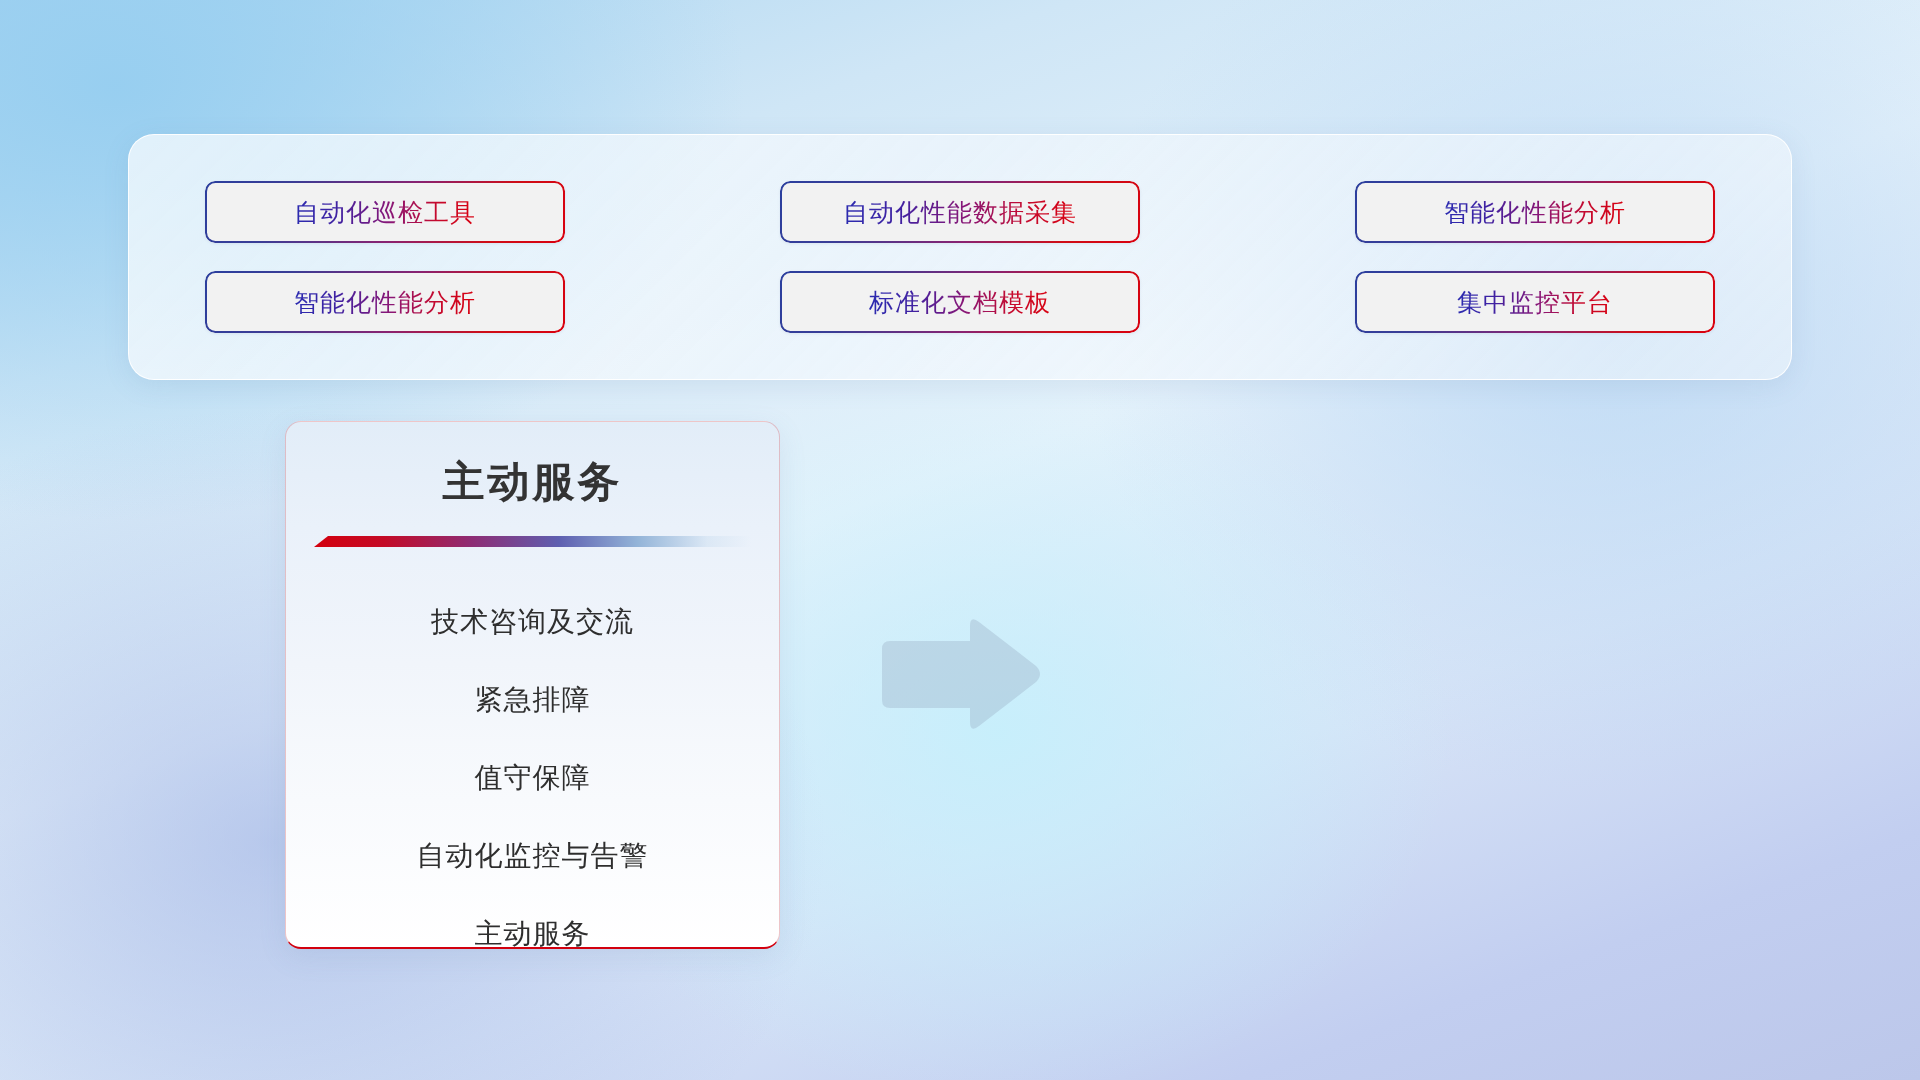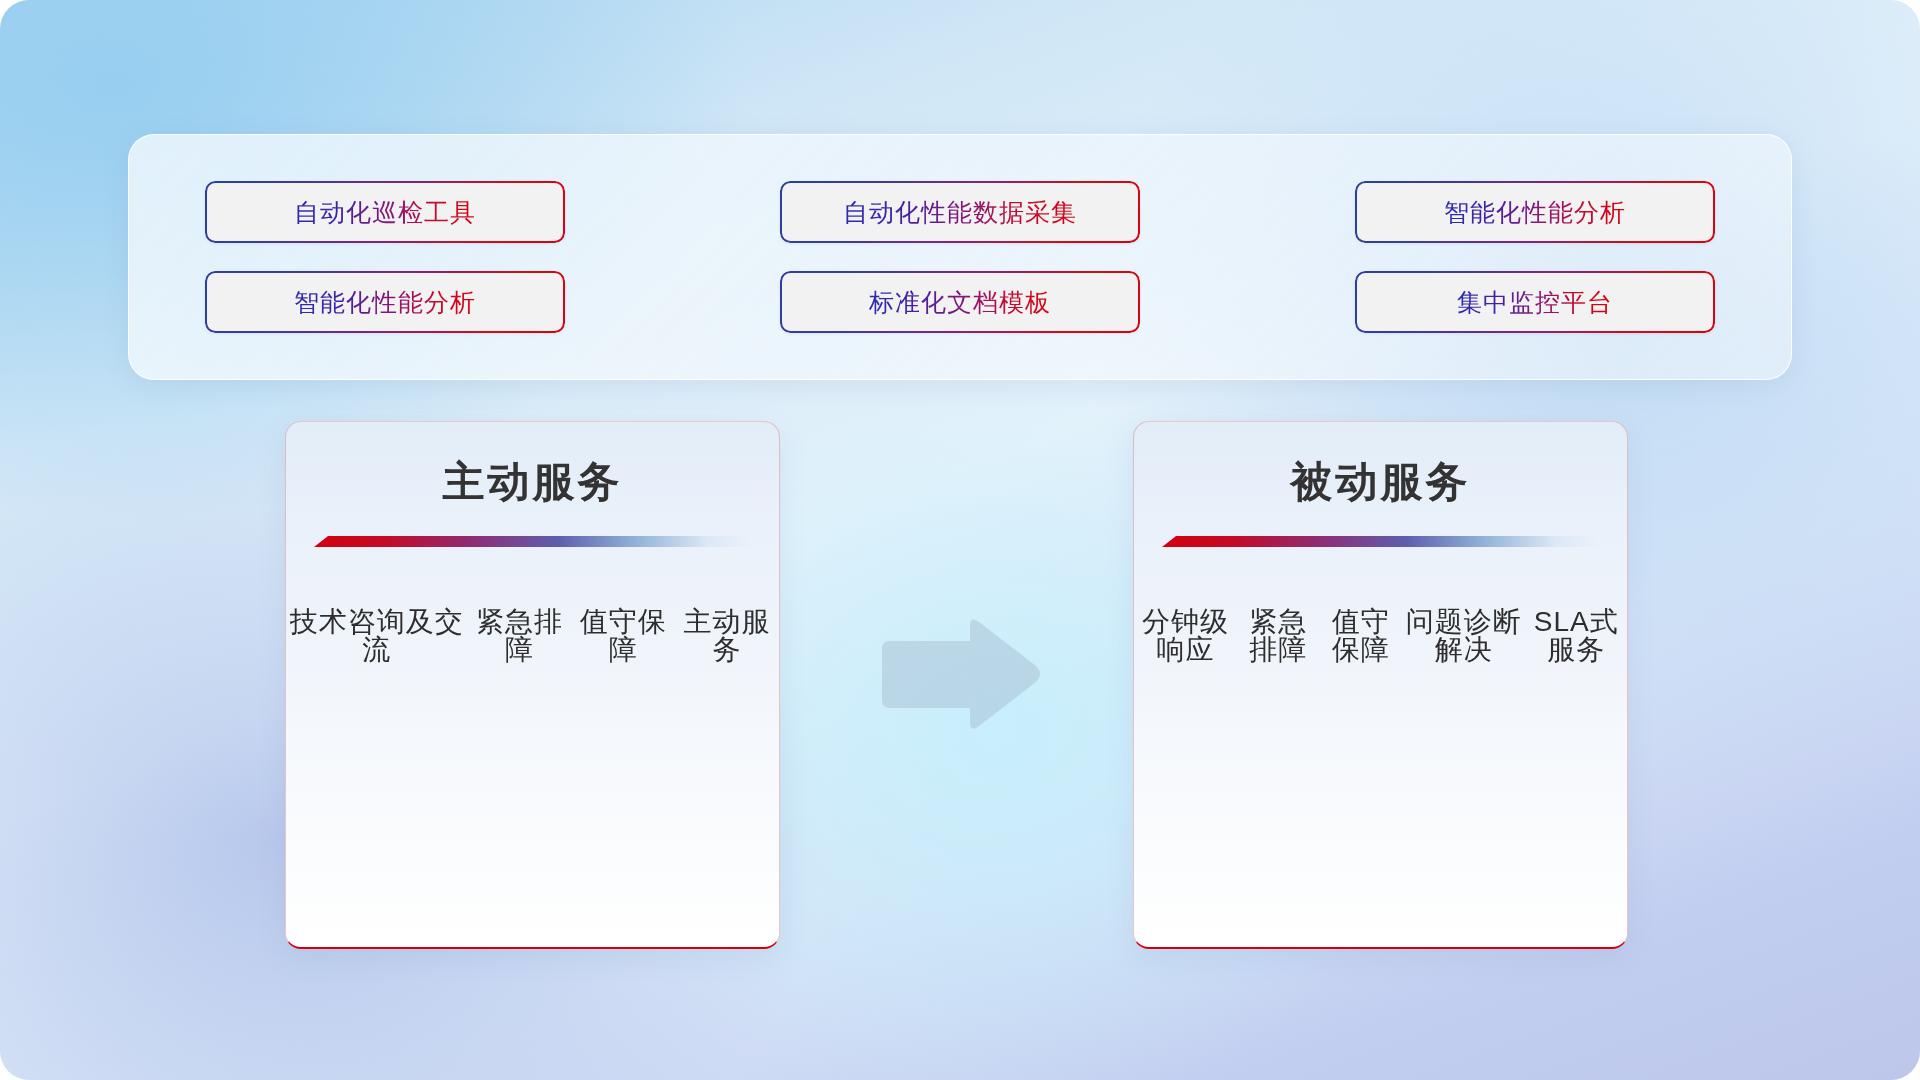--- a/index.html
+++ b/index.html
@@ -14,21 +14,20 @@
   #stage {
     position: relative;
     width: 1920px;
     height: 1080px;
     background:
       radial-gradient(ellipse 900px 700px at 14% 78%, rgba(150,170,225,0.55) 0%, rgba(150,170,225,0.0) 62%),
       radial-gradient(ellipse 760px 620px at 52% 68%, rgba(196,240,252,0.85) 0%, rgba(196,240,252,0.0) 60%),
       radial-gradient(ellipse 820px 720px at 84% 30%, rgba(186,216,244,0.80) 0%, rgba(186,216,244,0.0) 65%),
       radial-gradient(ellipse 900px 620px at 6% 8%, rgba(150,206,240,0.95) 0%, rgba(150,206,240,0.0) 70%),
       linear-gradient(160deg, #a8d4f0 0%, #cfe6f6 22%, #e6f2fb 46%, #d7e4f7 68%, #c2cef0 86%, #bcc7ea 100%);
-    border-radius: 29px;
   }
 
   
   #tags-panel {
     position: absolute;
     left: 128px;
     top: 134px;
     width: 1664px;
     height: 246px;
     border-radius: 26px;
@@ -117,21 +116,21 @@
   .card-divider .bar {
     position: absolute;
     inset: 0;
     background: linear-gradient(90deg, #d3000e 0%, #c40a26 16%, #8e2c74 36%, #5e5fb0 56%, #93b4d8 74%, rgba(190,214,236,0.35) 90%, rgba(200,222,240,0) 100%);
     clip-path: polygon(14px 0, 100% 0, 100% 100%, 0 100%);
   }
 
   .card-list {
     margin-top: 36px;
     display: flex;
-    flex-direction: row;
+    flex-direction: column;
   }
   .card-item {
     text-align: center;
     font-size: 28px;
     color: #2e2e2e;
     letter-spacing: 1px;
     line-height: 1;
     padding: 25px 0;
   }
 
@@ -180,37 +179,25 @@
 
   <section class="card" id="card-active">
     <h2 class="card-title">主动服务</h2>
     <div class="card-divider">
       <div class="bar"></div>
     </div>
     <div class="card-list">
       <div class="card-item">技术咨询及交流</div>
       <div class="card-item">紧急排障</div>
       <div class="card-item">值守保障</div>
+      <div class="card-item">自动化监控与告警</div>
       <div class="card-item">主动服务</div>
     </div>
   </section>
 
   <div id="flow-arrow">
     <svg viewBox="0 0 170 123" xmlns="http://www.w3.org/2000/svg" aria-hidden="true">
       <path d="M8 36 Q8 28 16 28 L96 28 L96 13 Q96 2 105 9 L162 53 Q170 61 162 69 L105 113 Q96 120 96 109 L96 95 L16 95 Q8 95 8 87 Z" fill="#9fb4ca" opacity="0.42"></path>
     </svg>
   </div>
 
-  <section class="card" id="card-passive">
-    <h2 class="card-title">被动服务</h2>
-    <div class="card-divider">
-      <div class="bar"></div>
-    </div>
-    <div class="card-list">
-      <div class="card-item">分钟级响应</div>
-      <div class="card-item">紧急排障</div>
-      <div class="card-item">值守保障</div>
-      <div class="card-item">问题诊断解决</div>
-      <div class="card-item">SLA式服务</div>
-    </div>
-  </section>
 
 </div>
 
 </body></html>

